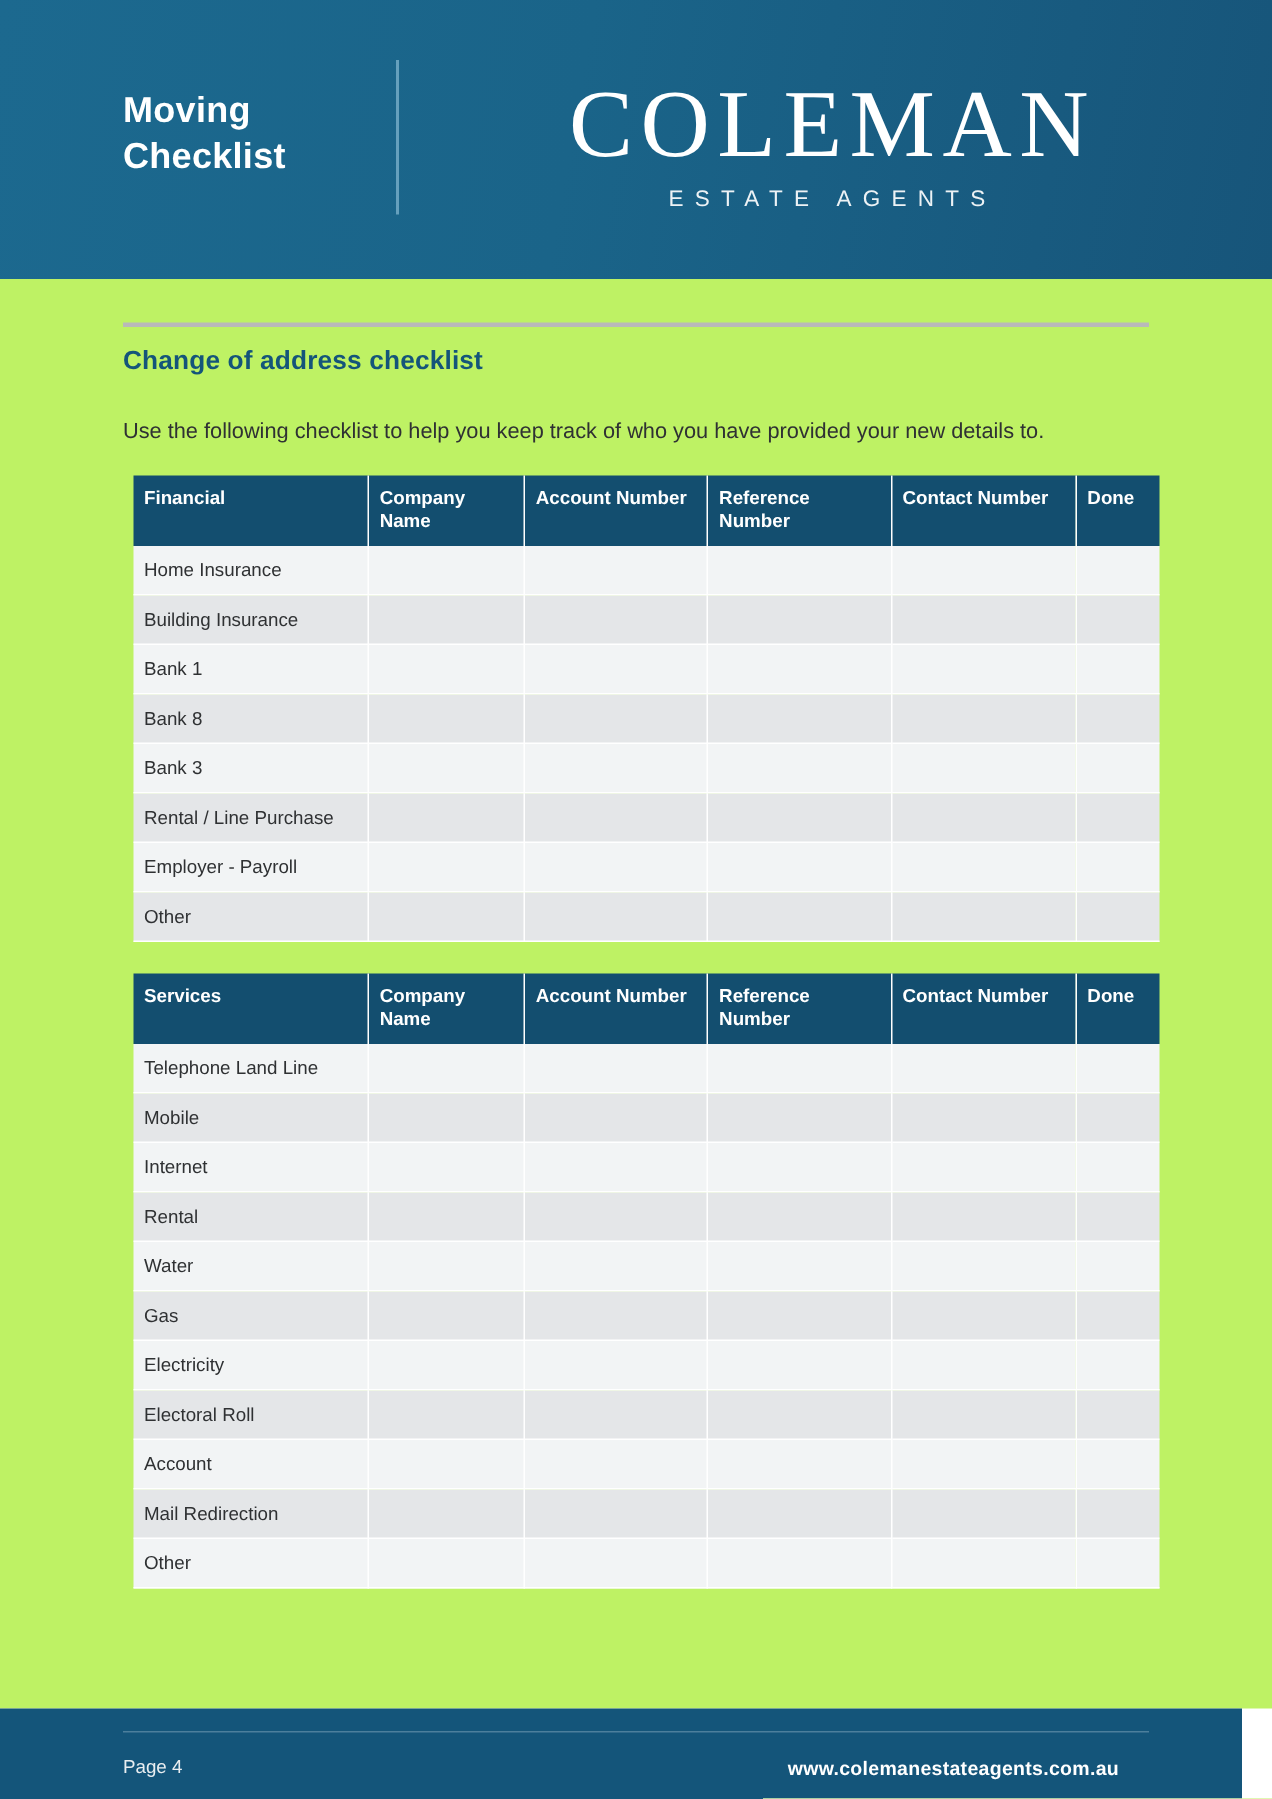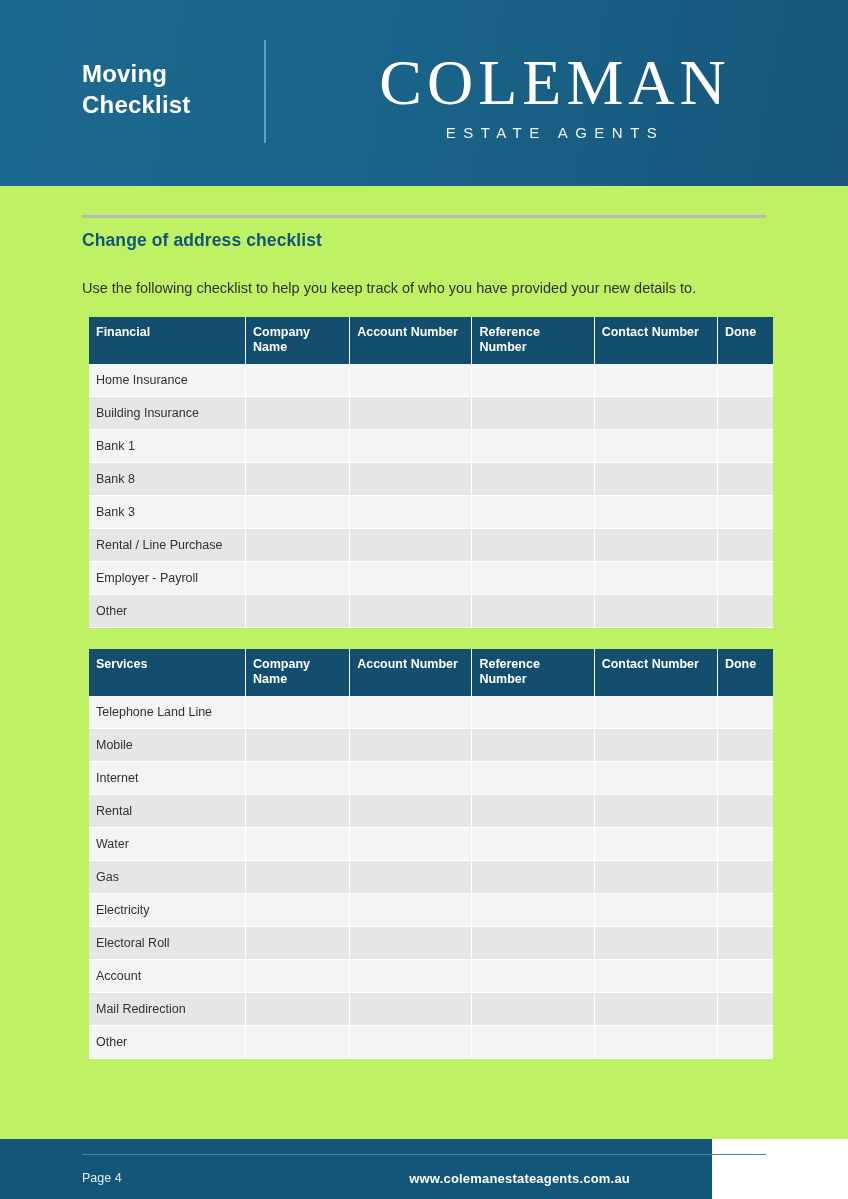--- a/index.html
+++ b/index.html
@@ -152,21 +152,21 @@
   .col-contact { width: 122px; }
   .col-done { width: 55px; }
 
   .two-line { line-height: 16px; }
 
   
   .footer {
     position: absolute;
     left: 0;
     top: 1139px;
-    width: 712px;
+    width: 828px;
     height: 60px;
     background: #14557a;
   }
   .footer-rule {
     position: absolute;
     left: 82px;
     top: 15px;
     width: 684px;
     height: 1px;
     background: #4c7f9c;

